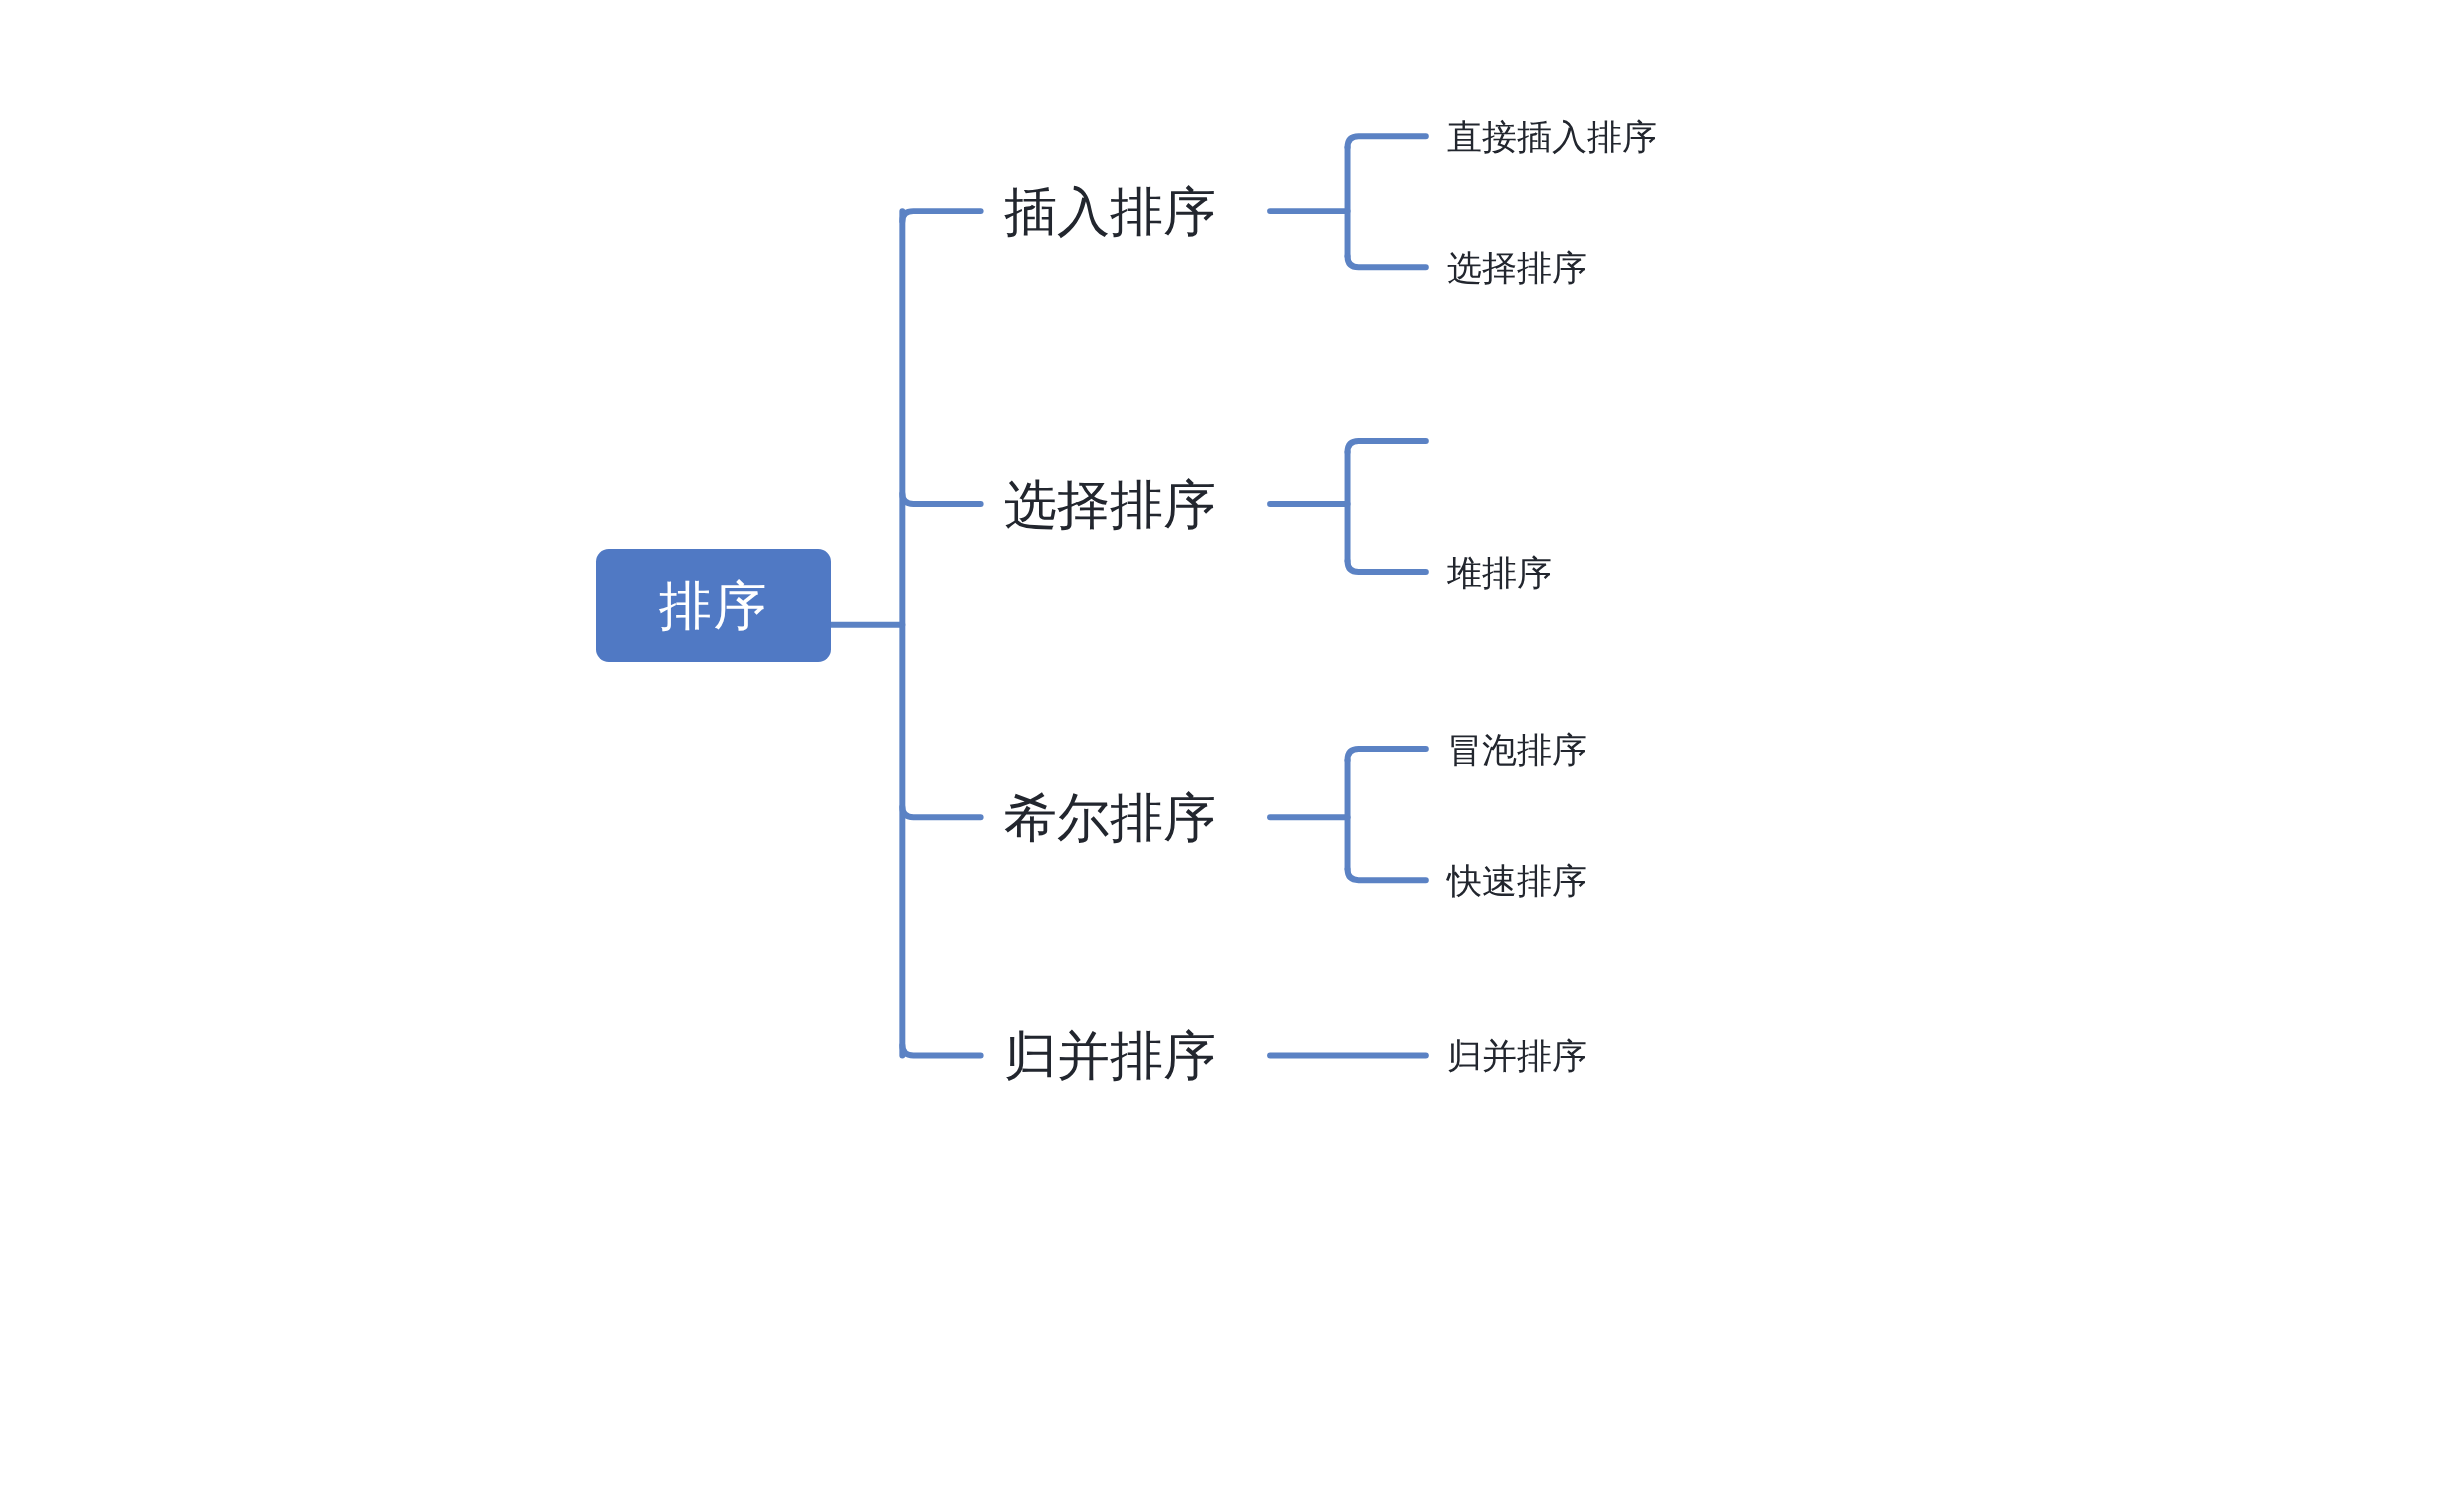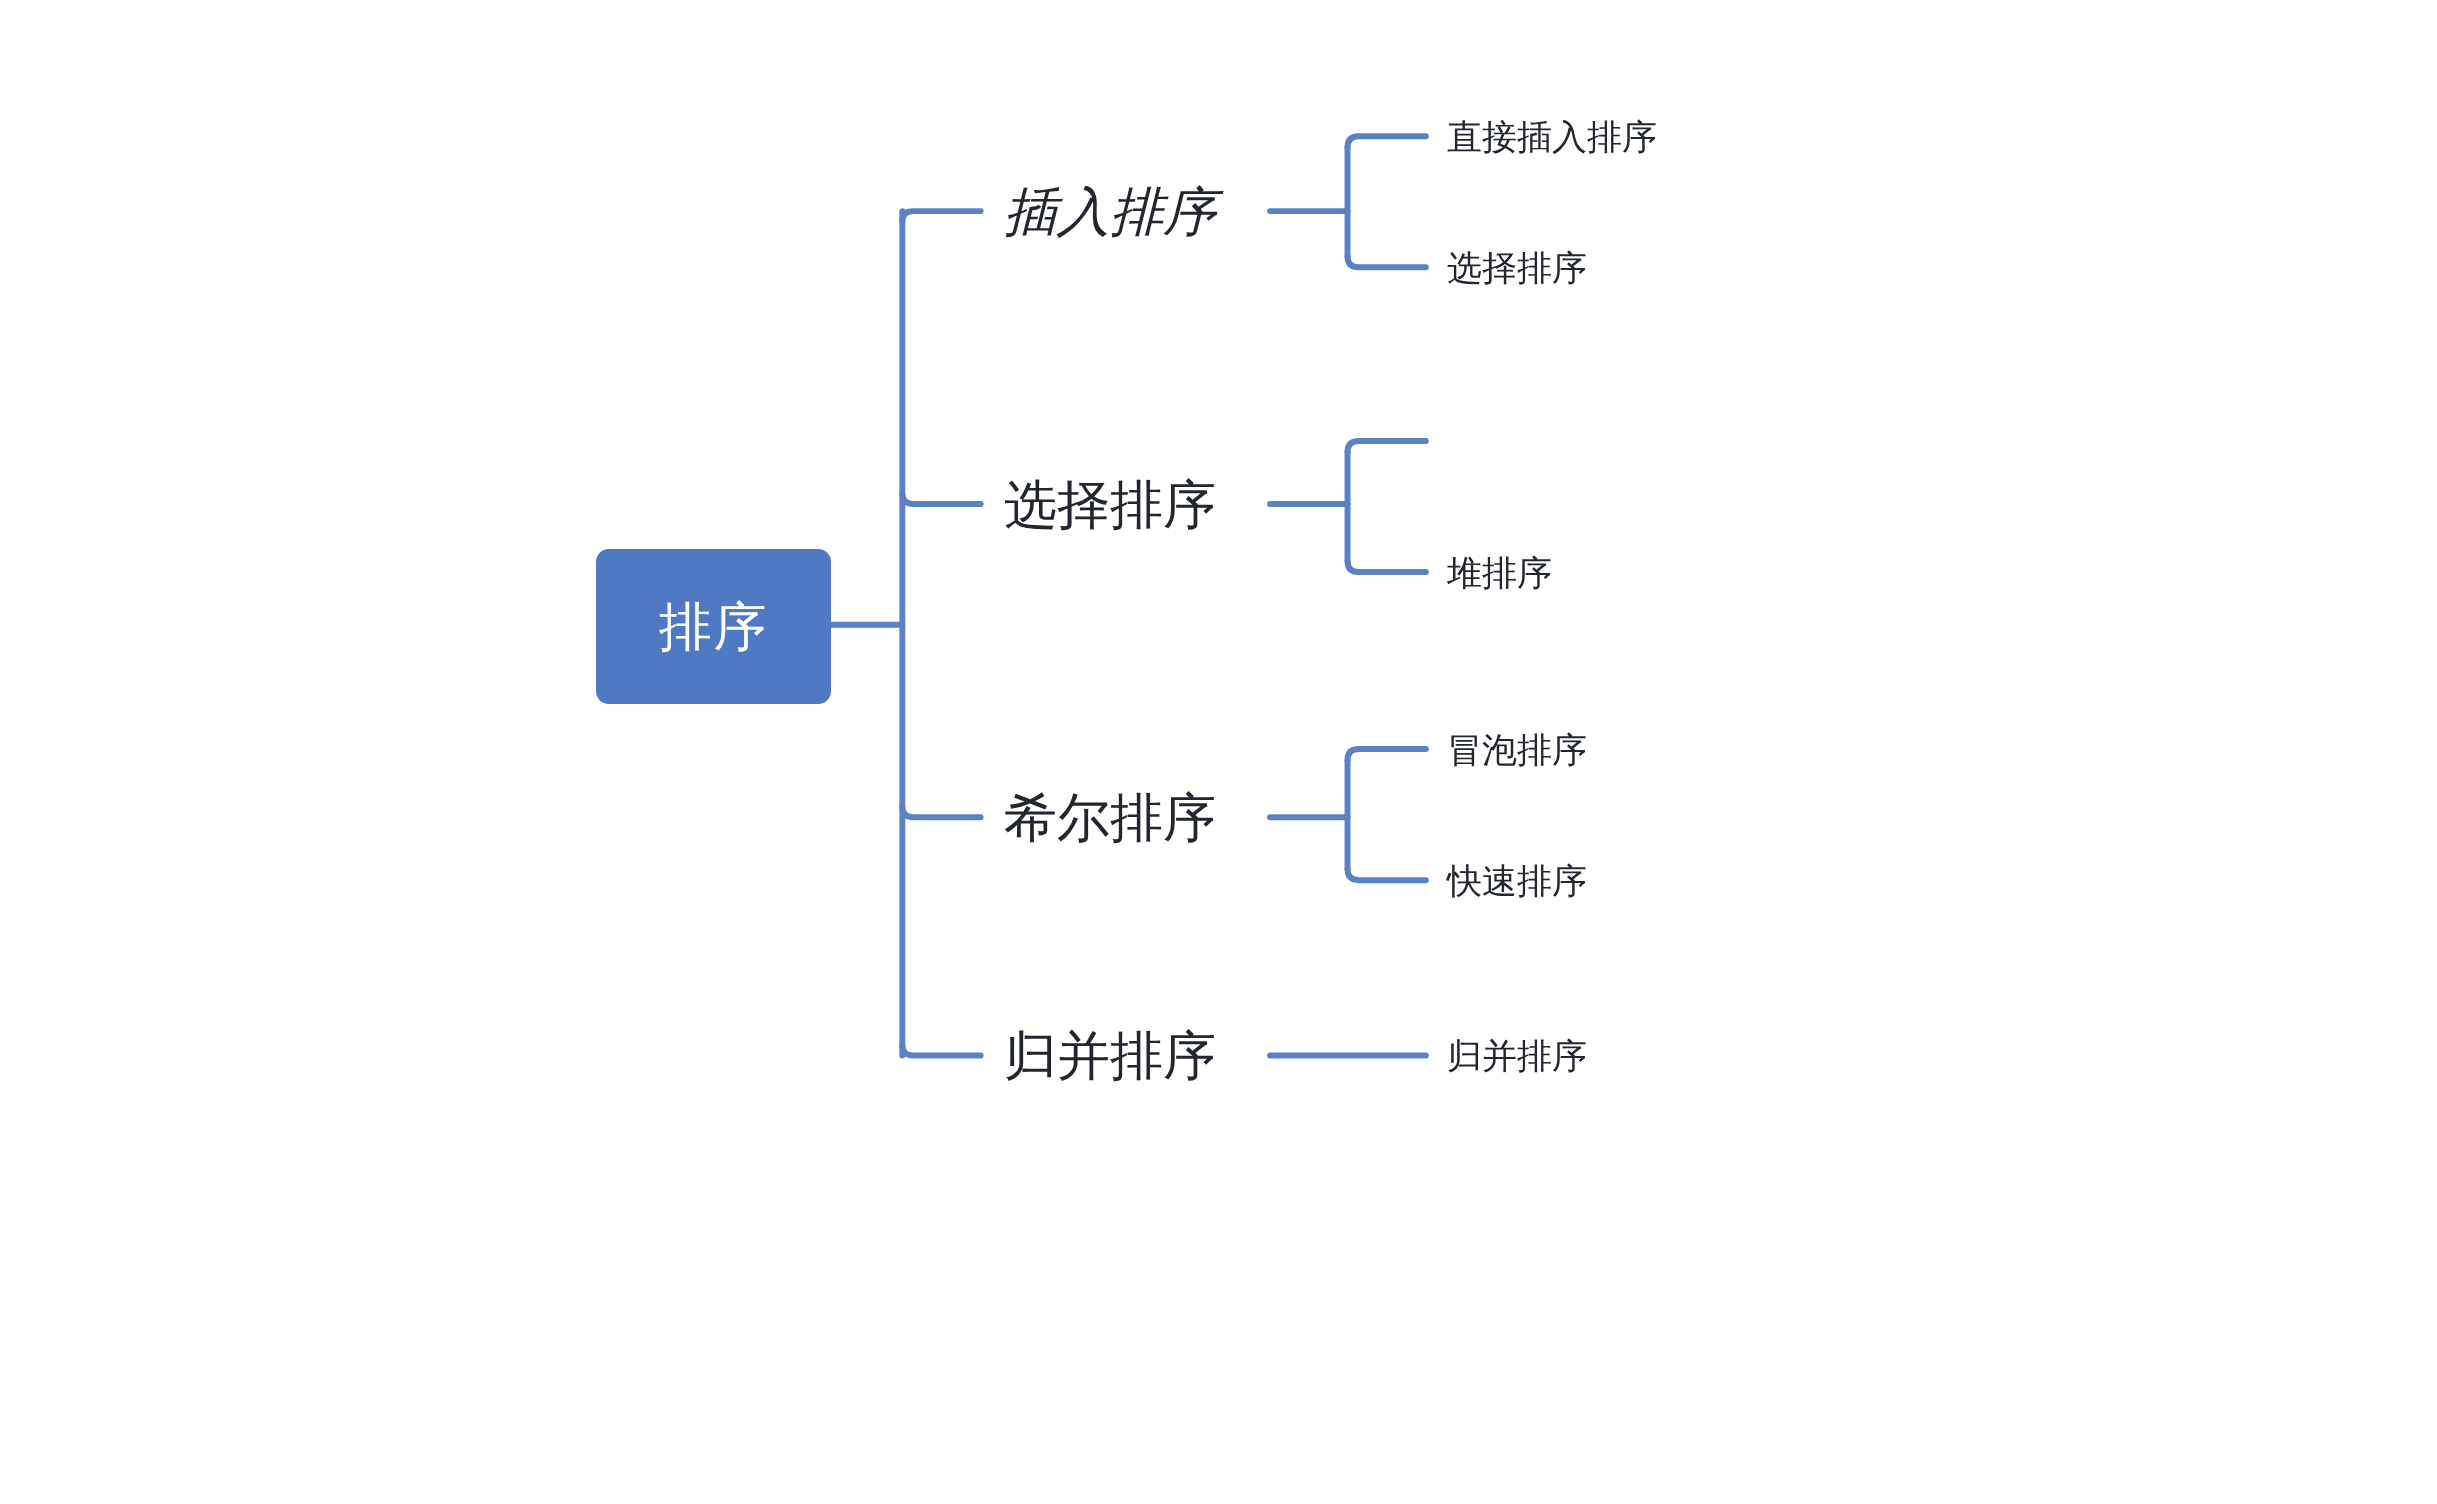--- a/index.html
+++ b/index.html
@@ -21,21 +21,21 @@
     top: 0;
     width: 2438px;
     height: 1505px;
     pointer-events: none;
   }
   .root-node {
     position: absolute;
     left: 596px;
     top: 549px;
     width: 235px;
-    height: 155px;
+    height: 113px;
     border-radius: 12.8px;
     background: #5079C4;
     display: flex;
     align-items: center;
     justify-content: center;
   }
   .root-label {
     color: #ffffff;
     font-size: 53px;
     line-height: 1;
@@ -93,21 +93,21 @@
 
       <path d="M 1492 1240 L 1675 1240"></path>
 
     </g>
   </svg>
 
   <div class="root-node">
     <span class="root-label">排序</span>
   </div>
 
-  <div class="branch-label" style="left:1004px; top:211px;font-style:italic;">插入排序</div>
+  <div class="branch-label" style="left:1004px; top:211px;">插入排序</div>
   <div class="branch-label" style="left:1004px; top:504px;">选择排序</div>
   <div class="branch-label" style="left:1004px; top:817px;">希尔排序</div>
   <div class="branch-label" style="left:1004px; top:1055px;">归并排序</div>
 
   <div class="leaf-label" style="left:1447px; top:136px;">直接插入排序</div>
   <div class="leaf-label" style="left:1447px; top:267px;">选择排序</div>
 
   <div class="leaf-label" style="left:1447px; top:572px;">堆排序</div>
 
   <div class="leaf-label" style="left:1447px; top:749px;">冒泡排序</div>

